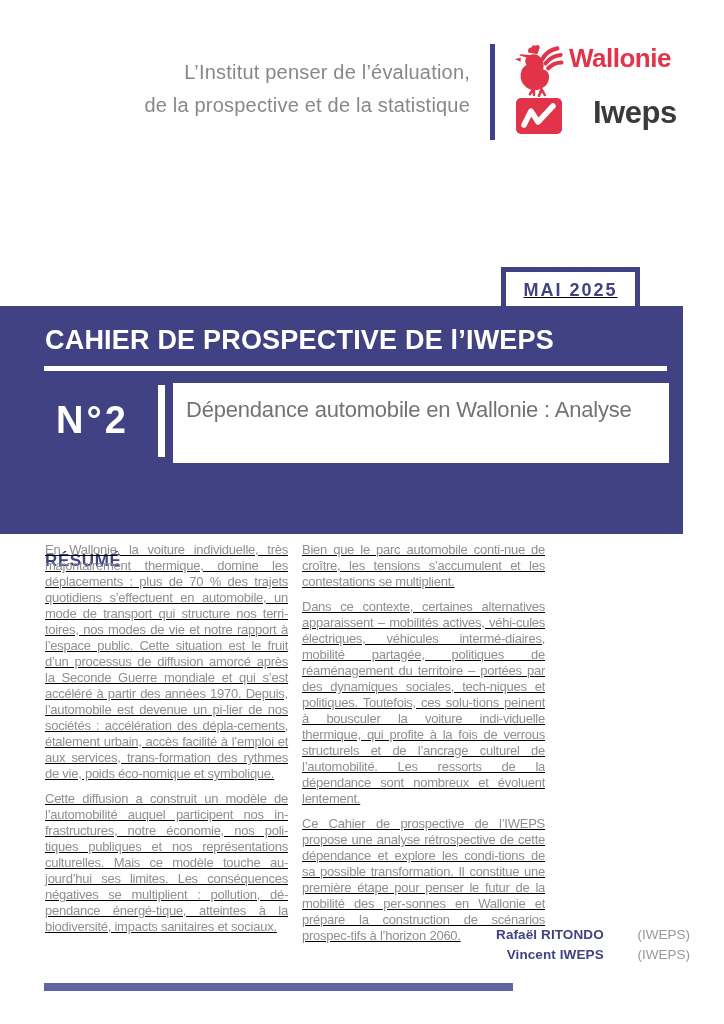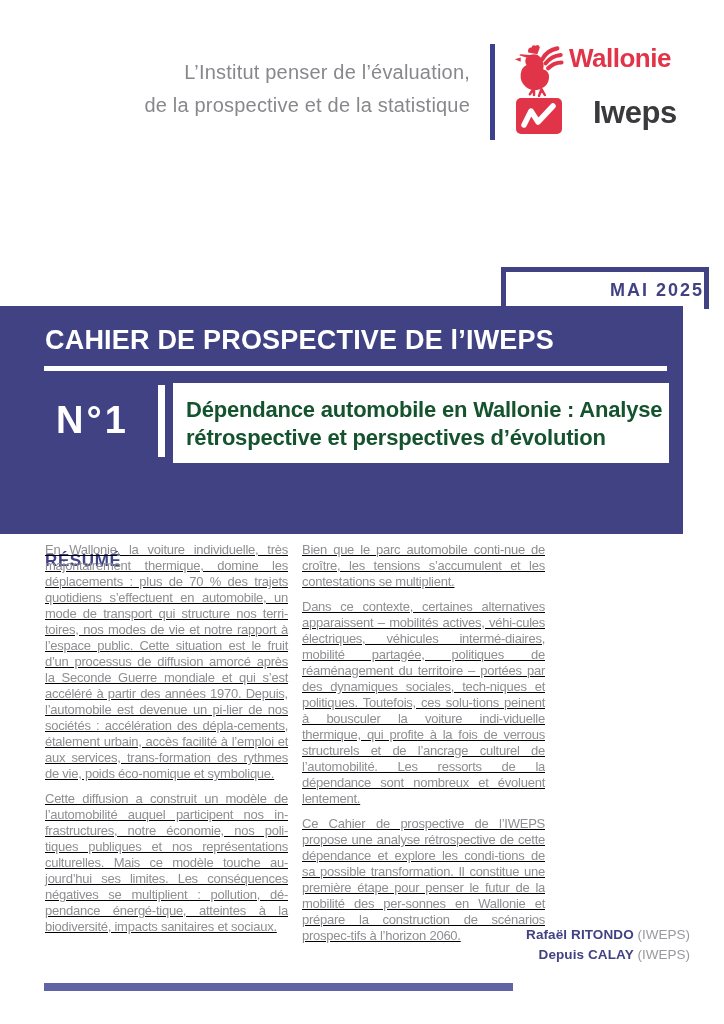--- a/index.html
+++ b/index.html
@@ -21,65 +21,65 @@
   .iweps-mark{ position:absolute; left:516px; top:98px; width:46px; height:36px;
     background:#e23448; border-radius:5px; }
   .iweps-mark svg{ position:absolute; inset:0; }
   .iweps-word{
     position:absolute; left:567px; top:95px; font-size:31px; font-weight:bold;
     color:#3a3a3c; letter-spacing:-0.5px;margin-left:26px;
   }
 
   
   .date-badge{
-    position:absolute; left:501px; top:267px; width:208px; height:42px;
+    position:absolute; left:501px; top:267px; width:139px; height:42px;
     background:#fff; border:5px solid #414284; border-bottom:none;
-    display:flex; align-items:center; justify-content:flex-end;
+    display:flex; align-items:center; justify-content:center;text-decoration:underline;
   }
   .date-badge span{ font-size:18px; font-weight:bold; color:#414284; letter-spacing:2px; }
 
   
   .banner{ position:absolute; left:0; top:306px; width:683px; height:228px; background:#414284; }
   .banner-title{
     position:absolute; left:45px; top:19px; color:#fff; font-size:27px; font-weight:bold;
     letter-spacing:.2px; white-space:nowrap;
   }
   .banner-rule{ position:absolute; left:44px; top:60px; width:623px; height:5px; background:#fff; }
   .issue-number{
     position:absolute; left:56px; top:93px; color:#fff; font-size:38px; font-weight:bold;
     letter-spacing:3px;
   }
   .issue-vbar{ position:absolute; left:158px; top:79px; width:7px; height:72px; background:#fff; }
   .issue-title-box{
     position:absolute; left:173px; top:77px; width:496px; height:80px; background:#fff;
     padding:13px 12px 0 13px;
   }
   .issue-title-box div{
-    color:#14532d; font-size:22px; line-height:28px; font-weight:700; letter-spacing:-0.2px;
+    color:#737373; font-size:22px; line-height:28px; font-weight:400; letter-spacing:-0.2px;
     white-space:nowrap;
   }
 
   
   .summary-heading{
     position:absolute; left:45px; top:510px; font-size:17px; font-weight:bold;
     color:#414284; letter-spacing:.6px;margin-top:41px;
   }
   .columns{
     position:absolute; left:45px; top:542px; width:500px; display:flex; align-items:flex-start;text-decoration:underline;
   }
   .col{ width:243px; font-size:13px; line-height:16px; letter-spacing:-0.25px;
     color:#8f8f93; text-align:justify; }
   .col p{ margin-bottom:9px; }
   .col-divider{ width:2px; background:#a9aacb; margin:3px 5px 0 7px; }
 
   
   .authors{ position:absolute; top:925px; right:34px; text-align:right;
     font-size:13.5px; line-height:20px; }
   .authors .name{ color:#414284; font-weight:bold; letter-spacing:.1px; }
-  .authors .aff{ color:#9a9a9e; font-weight:400; }
+  .authors .aff{ color:#9a9a9e; font-weight:400;margin-left:30px; }
 
   
   .footer-bar{ position:absolute; left:44px; top:983px; width:469px; height:8px; background:#6063a4; }
 </style>
 </head>
 <body>
 
 <div class="page">
 
   <div class="tagline">
@@ -113,25 +113,24 @@
   </div>
   <div class="iweps-word">Iweps</div>
 
   <div class="date-badge">
     <span>MAI 2025</span>
   </div>
 
   <div class="banner">
     <div class="banner-title">CAHIER DE PROSPECTIVE DE l’IWEPS</div>
     <div class="banner-rule"></div>
-    <div class="issue-number">N°1</div>
+    <div class="issue-number">N°2</div>
     <div class="issue-vbar"></div>
     <div class="issue-title-box">
       <div>Dépendance automobile en Wallonie : Analyse</div>
-      <div>rétrospective et perspectives d’évolution</div>
     </div>
   </div>
 
   <div class="summary-heading">RÉSUMÉ</div>
 
   <div class="columns">
     <div class="col">
       <p>En Wallonie, la voiture individuelle, très majoritairement thermique, domine les déplacements : plus de 70 % des trajets quotidiens s’effectuent en automobile, un mode de transport qui structure nos terri-toires, nos modes de vie et notre rapport à l’espace public. Cette situation est le fruit d’un processus de diffusion amorcé après la Seconde Guerre mondiale et qui s’est accéléré à partir des années 1970. Depuis, l’automobile est devenue un pi-lier de nos sociétés : accélération des dépla-cements, étalement urbain, accès facilité à l’emploi et aux services, trans-formation des rythmes de vie, poids éco-nomique et symbolique.</p>
       <p>Cette diffusion a construit un modèle de l’automobilité auquel participent nos in-frastructures, notre économie, nos poli-tiques publiques et nos représentations culturelles. Mais ce modèle touche au-jourd’hui ses limites. Les conséquences négatives se multiplient : pollution, dé-pendance énergé-tique, atteintes à la biodiversité, impacts sanitaires et sociaux.</p>
     </div>
@@ -141,19 +140,19 @@
       <p>Dans ce contexte, certaines alternatives apparaissent – mobilités actives, véhi-cules électriques, véhicules intermé-diaires, mobilité partagée, politiques de réaménagement du territoire – portées par des dynamiques sociales, tech-niques et politiques. Toutefois, ces solu-tions peinent à bousculer la voiture indi-viduelle thermique, qui profite à la fois de verrous structurels et de l’ancrage culturel de l’automobilité. Les ressorts de la dépendance sont nombreux et évoluent lentement.</p>
       <p>Ce Cahier de prospective de l’IWEPS propose une analyse rétrospective de cette dépendance et explore les condi-tions de sa possible transformation. Il constitue une première étape pour penser le futur de la mobilité des per-sonnes en Wallonie et prépare la construction de scénarios prospec-tifs à l’horizon 2060.</p>
     </div>
   </div>
 
   <div class="authors">
     <div>
       <span class="name">Rafaël RITONDO</span><span class="aff"> (IWEPS)</span>
     </div>
     <div>
-      <span class="name">Depuis CALAY</span><span class="aff"> (IWEPS)</span>
+      <span class="name">Vincent IWEPS</span><span class="aff"> (IWEPS)</span>
     </div>
   </div>
 
   <div class="footer-bar"></div>
 
 </div>
 
 </body></html>

